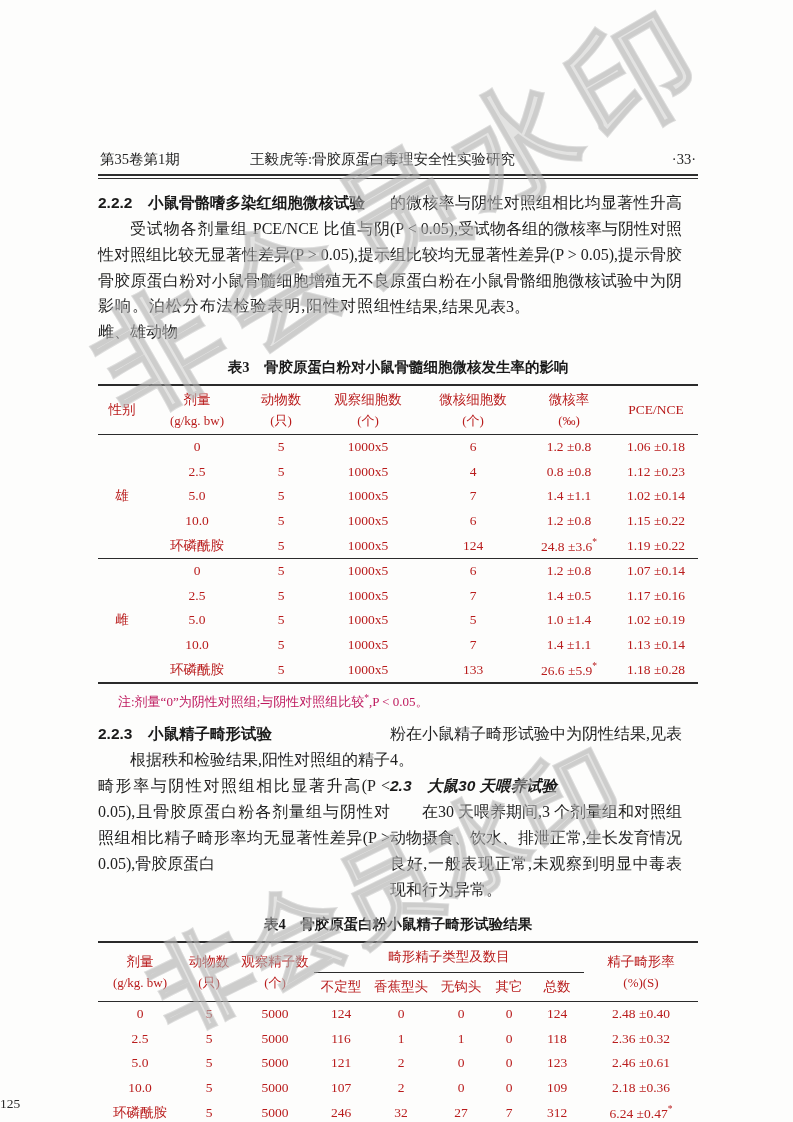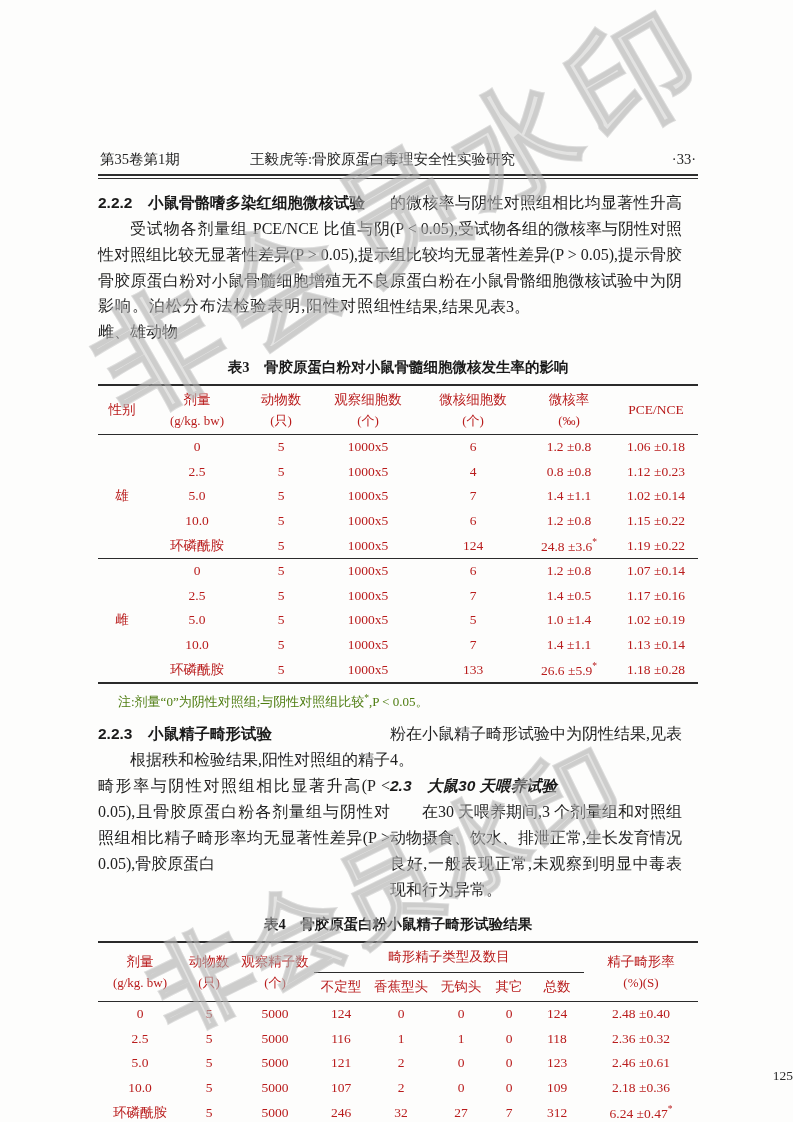--- a/index.html
+++ b/index.html
@@ -46,24 +46,24 @@
   table.datatable th {
     font-weight:normal; border-bottom:1px solid #2b2b2b;
     vertical-align:middle; padding:4px 2px; line-height:1.5;
   }
   table.datatable th .t { display:block; }
   table.datatable th .u { display:block; font-size:13px; }
   table.datatable tbody td { text-align:center; height:24.6px; padding:0 2px; }
   table.datatable td.sex { vertical-align:middle; }
   tr.group-start td { border-top:1px solid #2b2b2b; }
   sup { font-size:9.5px; }
-  .tbl-note { font-size:13px; margin:9px 0 0 20px; color:#4d7c0f; }
+  .tbl-note { font-size:13px; margin:9px 0 0 20px; color:#be185d; }
 
   .page-number {
-    position:absolute; left:0; right:0; top:1068px; text-align:right;
+    position:absolute; left:0; right:0; top:1096px; text-align:left;
     font-size:13.5px; z-index:1; color:#2a2a2a;
   }
 
   
   .wm {
     position:absolute; z-index:4; pointer-events:none; white-space:nowrap;
     font-family:"Liberation Sans","DejaVu Sans",sans-serif; font-weight:bold;
     color:rgba(185,185,185,0.38);
     -webkit-text-stroke:2px rgba(175,175,175,0.42);
   }

